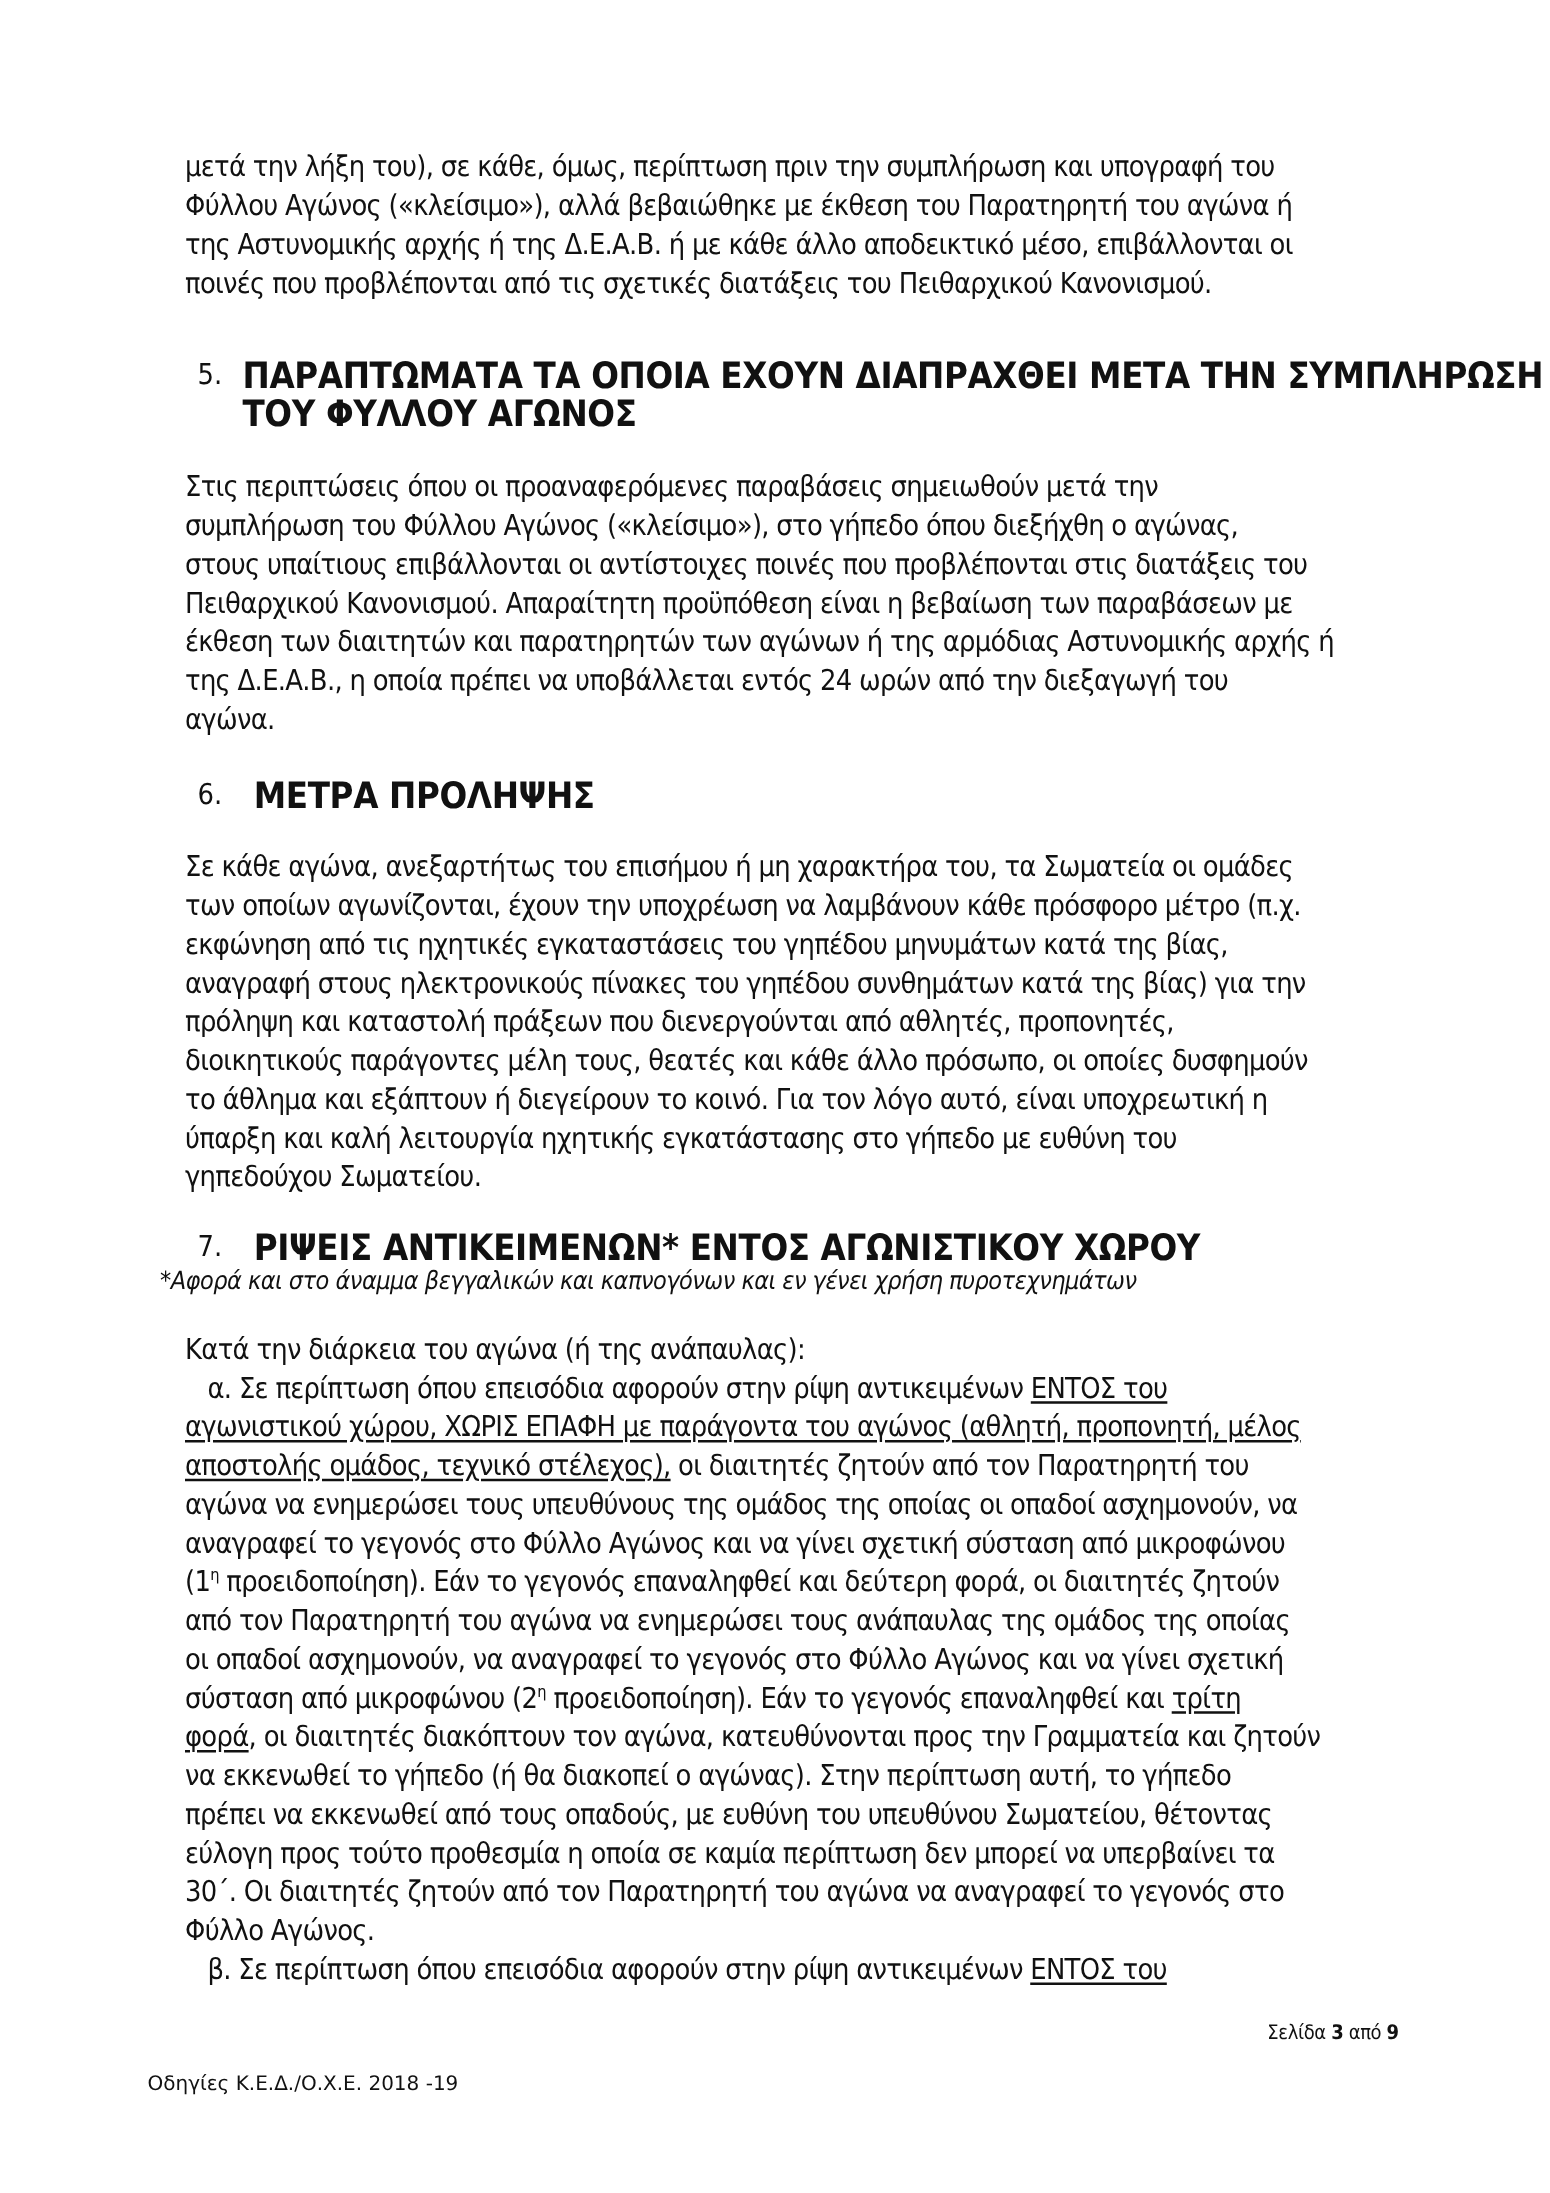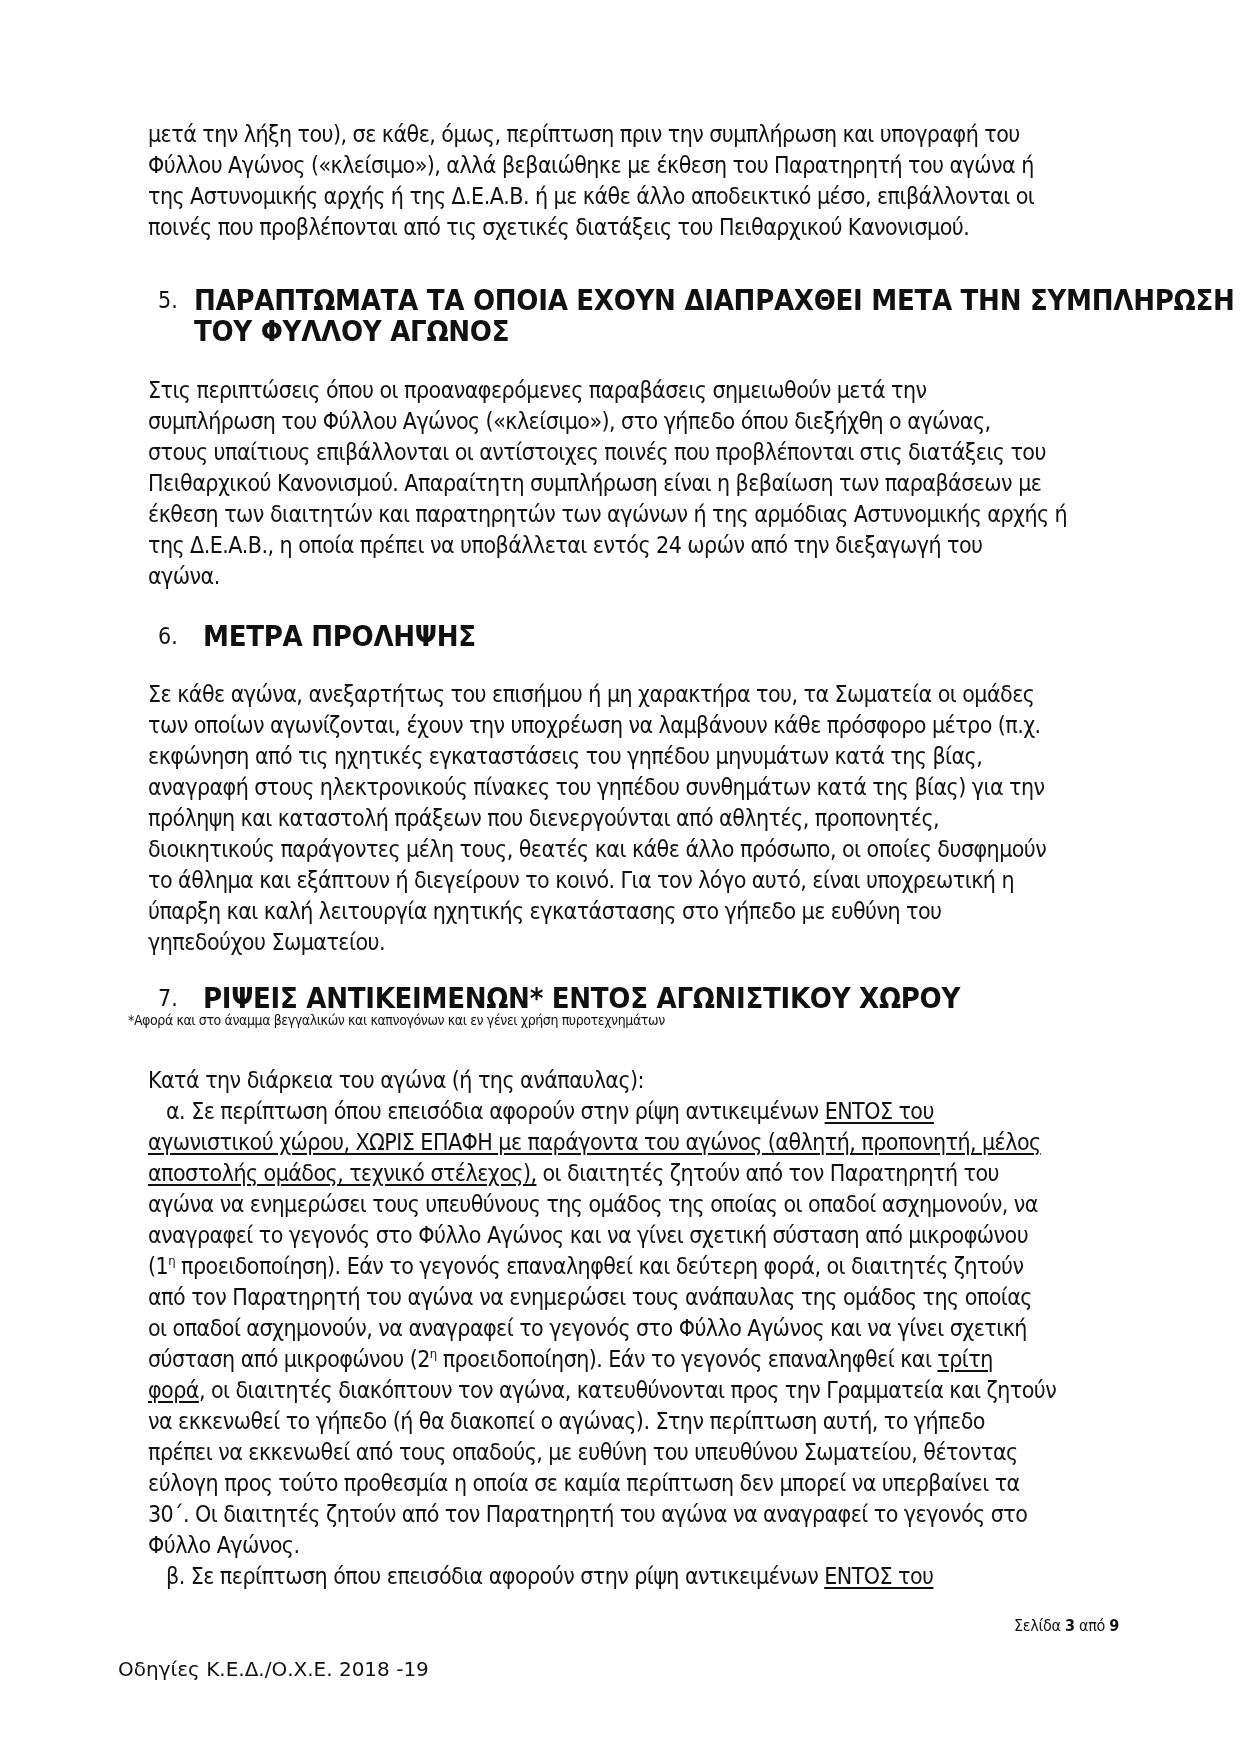--- a/index.html
+++ b/index.html
@@ -3,24 +3,24 @@
 <meta charset="utf-8">
 <style>
   html, body { margin: 0; padding: 0; background: #ffffff; }
   body { width: 1240px; height: 1754px; position: relative; overflow: hidden;
          font-family: "DejaVu Sans Condensed", "DejaVu Sans", sans-serif; color: #111; }
   .page { position: absolute; left: 0; top: 0; width: 1240px; height: 1290px; }
   .line { position: absolute; left: 148px; font-size: 23px; line-height: 32px; white-space: nowrap;
           font-stretch: condensed; letter-spacing: -0.55px; }
   .heading { position: absolute; font-size: 29px; line-height: 32px; white-space: nowrap; font-weight: bold; letter-spacing: -0.3px; }
   .hnum { position: absolute; font-size: 23px; line-height: 32px; font-weight: normal; }
-  .note { position: absolute; left: 128px; font-size: 14px; white-space: nowrap; letter-spacing: -0.4px; }
+  .note { position: absolute; left: 128px; font-size: 20px; font-style: italic; white-space: nowrap; letter-spacing: -0.4px; }
   u { text-decoration-thickness: 2px; text-underline-offset: 3px; }
   sup { font-size: 13px; line-height: 0; }
-  .footer-left { position: absolute; left: 118px; top: 1657px; font-size: 20px; font-family: "DejaVu Sans", sans-serif; }
+  .footer-left { position: absolute; left: 118px; top: 1657px; font-size: 16px; font-family: "DejaVu Sans", sans-serif; }
   .footer-right { position: absolute; right: 121px; top: 1616px; font-size: 16px; letter-spacing: -0.3px; }
   .footer-right b { font-weight: bold; }
 </style>
 </head>
 <body>
 
 <div class="page">
 
   <div>
     <div class="line" style="top:118px">μετά την λήξη του), σε κάθε, όμως, περίπτωση πριν την συμπλήρωση και υπογραφή του</div>
@@ -29,21 +29,21 @@
     <div class="line" style="top:211px">ποινές που προβλέπονται από τις σχετικές διατάξεις του Πειθαρχικού Κανονισμού.</div>
   </div>
 
   <div>
     <span class="hnum" style="left:158px; top:284px">5.</span>
     <div class="heading" style="left:194px; top:284px">ΠΑΡΑΠΤΩΜΑΤΑ ΤΑ ΟΠΟΙΑ ΕΧΟΥΝ ΔΙΑΠΡΑΧΘΕΙ ΜΕΤΑ ΤΗΝ ΣΥΜΠΛΗΡΩΣΗ</div>
     <div class="heading" style="left:194px; top:315px">ΤΟΥ ΦΥΛΛΟΥ ΑΓΩΝΟΣ</div>
     <div class="line" style="top:374px">Στις περιπτώσεις όπου οι προαναφερόμενες παραβάσεις σημειωθούν μετά την</div>
     <div class="line" style="top:405px">συμπλήρωση του Φύλλου Αγώνος («κλείσιμο»), στο γήπεδο όπου διεξήχθη ο αγώνας,</div>
     <div class="line" style="top:436px">στους υπαίτιους επιβάλλονται οι αντίστοιχες ποινές που προβλέπονται στις διατάξεις του</div>
-    <div class="line" style="top:467px">Πειθαρχικού Κανονισμού. Απαραίτητη συμπλήρωση είναι η βεβαίωση των παραβάσεων με</div>
+    <div class="line" style="top:467px">Πειθαρχικού Κανονισμού. Απαραίτητη προϋπόθεση είναι η βεβαίωση των παραβάσεων με</div>
     <div class="line" style="top:498px">έκθεση των διαιτητών και παρατηρητών των αγώνων ή της αρμόδιας Αστυνομικής αρχής ή</div>
     <div class="line" style="top:529px">της Δ.Ε.Α.Β., η οποία πρέπει να υποβάλλεται εντός 24 ωρών από την διεξαγωγή του</div>
     <div class="line" style="top:560px">αγώνα.</div>
   </div>
 
   <div>
     <span class="hnum" style="left:158px; top:620px">6.</span>
     <div class="heading" style="left:203px; top:620px">ΜΕΤΡΑ ΠΡΟΛΗΨΗΣ</div>
     <div class="line" style="top:678px">Σε κάθε αγώνα, ανεξαρτήτως του επισήμου ή μη χαρακτήρα του, τα Σωματεία οι ομάδες</div>
     <div class="line" style="top:709px">των οποίων αγωνίζονται, έχουν την υποχρέωση να λαμβάνουν κάθε πρόσφορο μέτρο (π.χ.</div>

